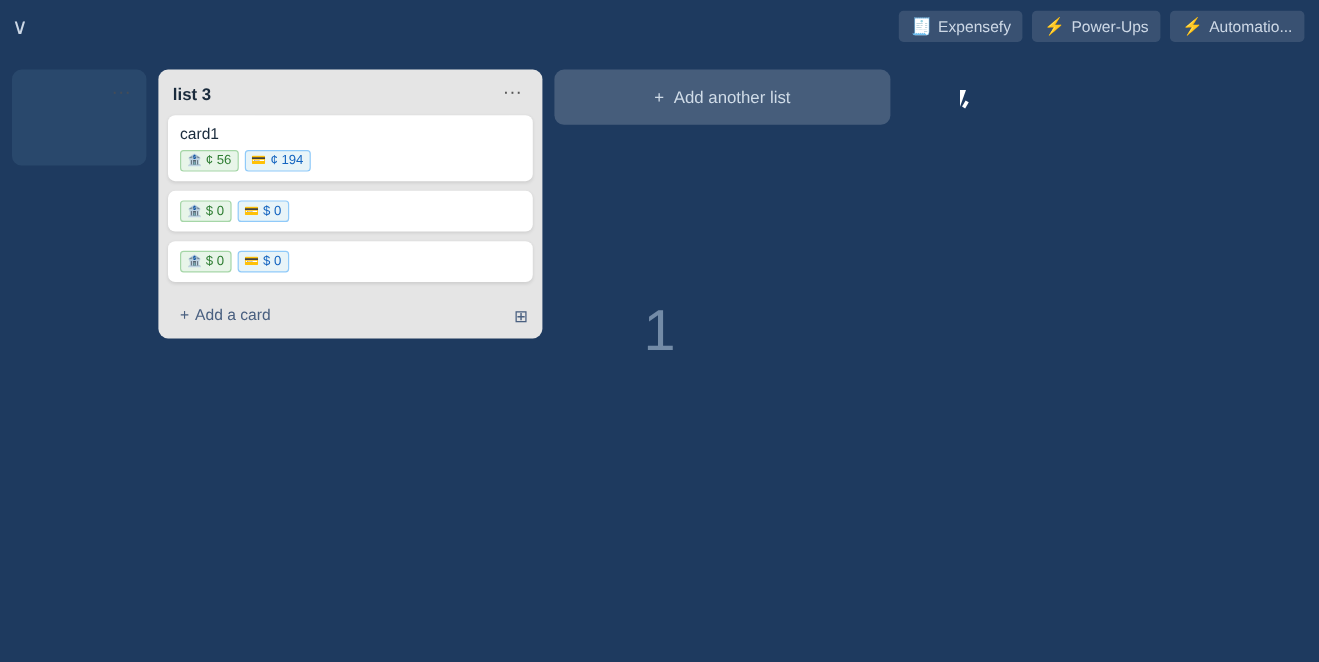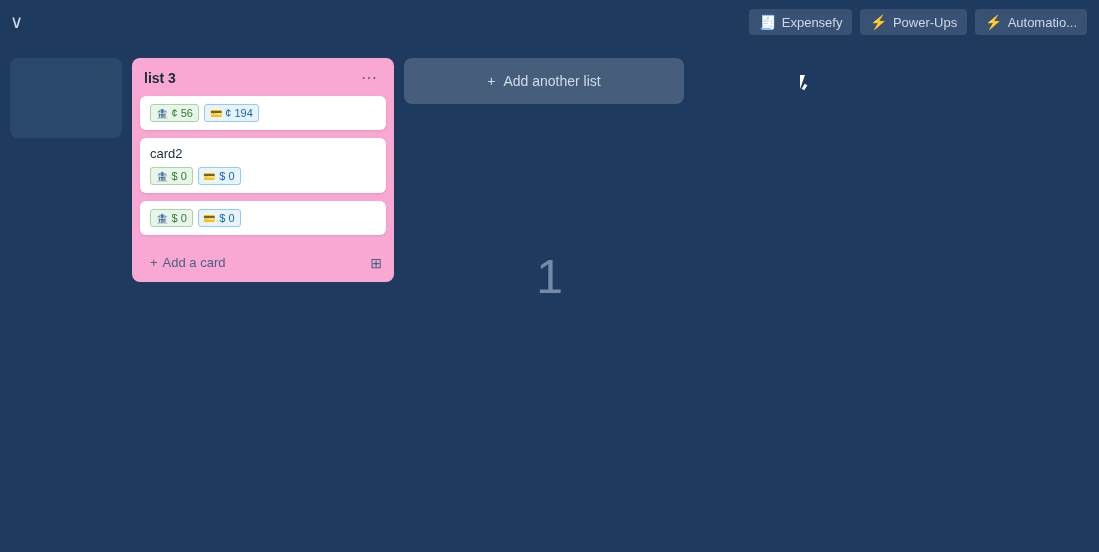--- a/index.html
+++ b/index.html
@@ -59,23 +59,23 @@
       background: #2f4f72;
       border-radius: 8px;
       width: 112px;
       min-height: 80px;
       flex-shrink: 0;
       padding: 8px;
       opacity: 0.7;
     }
 
     .list-column-full {
-      background: #f9a8d4;
+      background: #e5e5e5;
       border-radius: 8px;
-      width: 262px;
+      width: 320px;
       flex-shrink: 0;
       padding: 0;
     }
 
     .list-header {
       display: flex;
       align-items: center;
       justify-content: space-between;
       padding: 10px 12px 8px;
     }
@@ -282,34 +282,34 @@
 
   <div class="list-column-full">
     <div class="list-header">
       <span class="list-title">list 3</span>
       <button class="list-menu-btn">···</button>
     </div>
 
     <div class="cards-container">
 
       <div class="card">
+        <div class="card-title">card1</div>
         <div class="card-badges">
           <span class="badge badge-budget">
             <span class="badge-icon">🏦</span>
             <span>¢ 56</span>
           </span>
           <span class="badge badge-spent">
             <span class="badge-icon">💳</span>
             <span>¢ 194</span>
           </span>
         </div>
       </div>
 
       <div class="card">
-        <div class="card-title">card2</div>
         <div class="card-badges">
           <span class="badge badge-budget">
             <span class="badge-icon">🏦</span>
             <span>$ 0</span>
           </span>
           <span class="badge badge-spent">
             <span class="badge-icon">💳</span>
             <span>$ 0</span>
           </span>
         </div>

